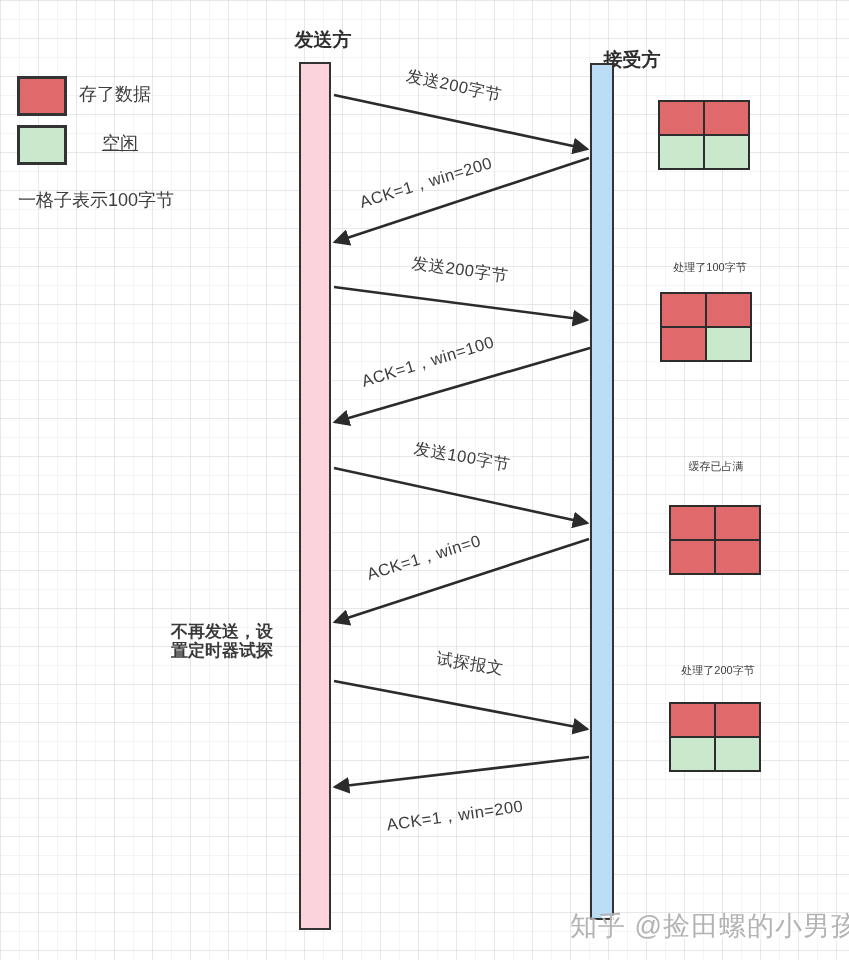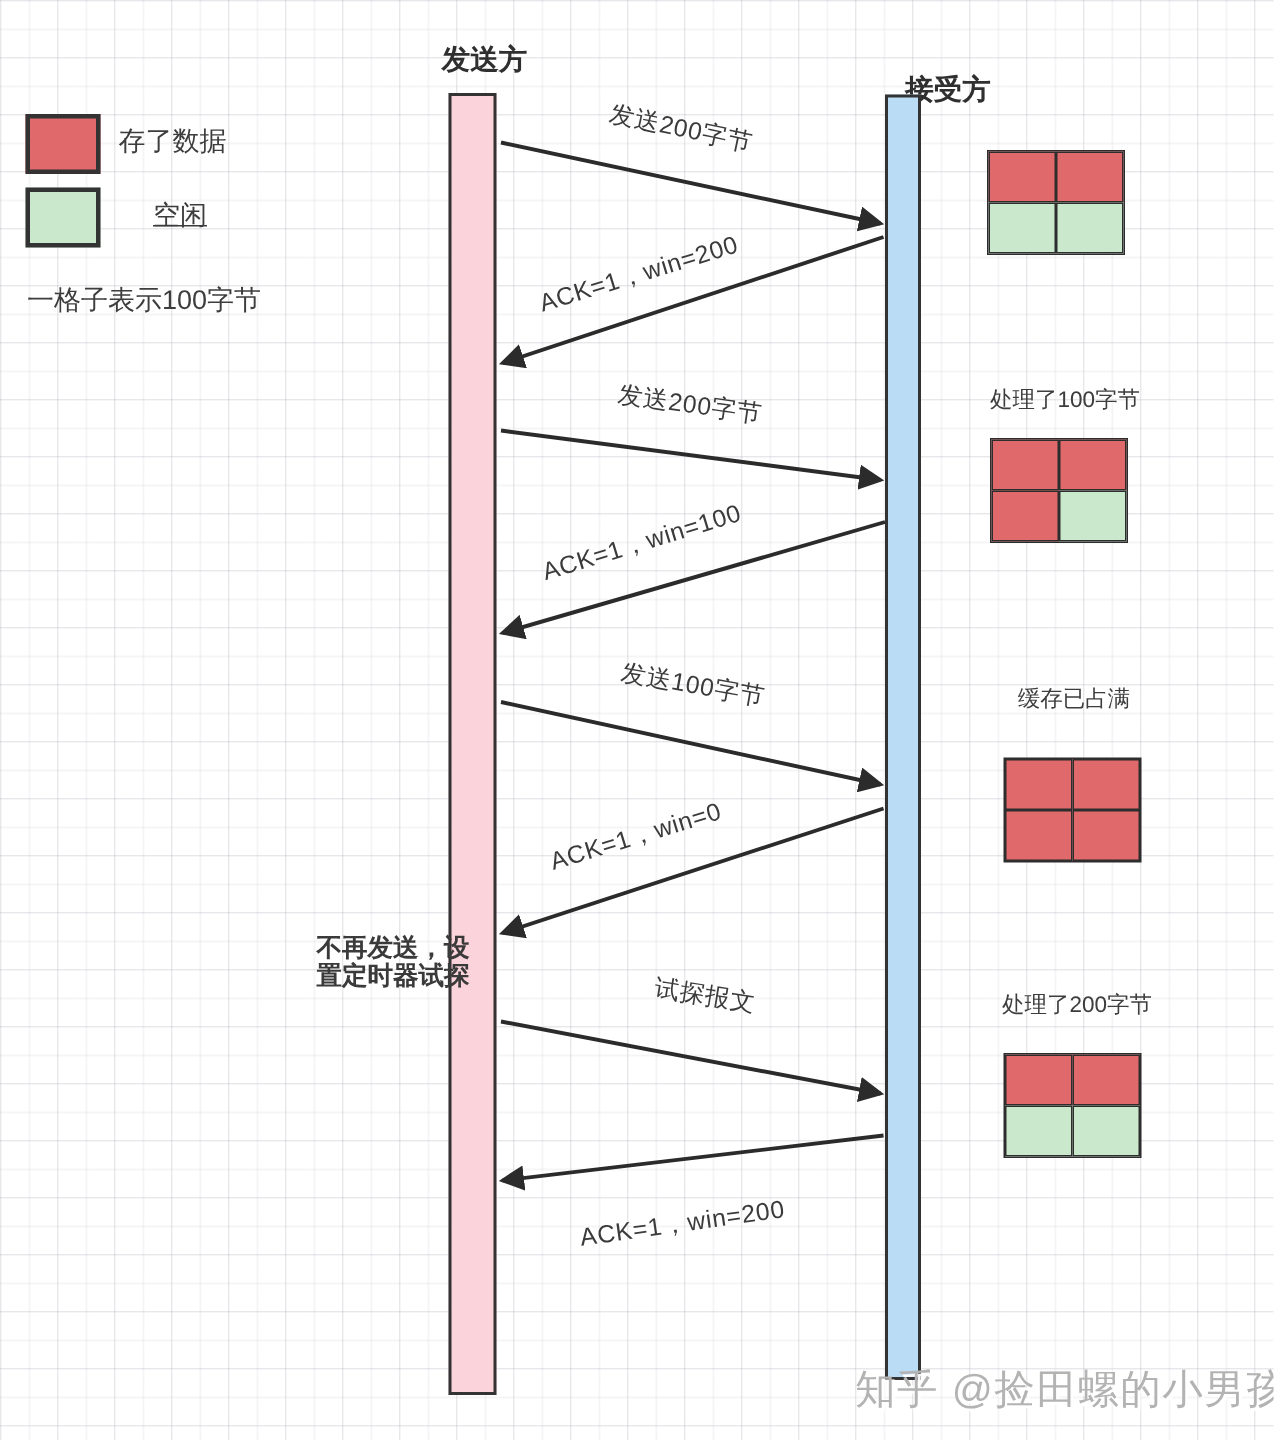--- a/index.html
+++ b/index.html
@@ -40,21 +40,21 @@
   }
   .side-note{
     position:absolute;
     transform:translate(-50%,-50%);
     font-size:17px;font-weight:bold;color:#3a3a3a;
     text-align:center;white-space:pre-line;line-height:19px;
   }
   .buffer-label{
     position:absolute;
     transform:translate(-50%,-50%);
-    font-size:15px;color:#3d3d3d;white-space:nowrap;
+    font-size:11px;color:#3d3d3d;white-space:nowrap;
   }
   .buffer-grid{
     position:absolute;
     display:grid;
     grid-template-columns:45px 45px;
     grid-template-rows:34px 34px;
     border:1.5px solid #2d2d2d;
   }
   .buffer-grid .cell{border:1.3px solid #2d2d2d;}
   .cell.stored{background:var(--stored,#e0696b);}
@@ -111,21 +111,21 @@
 
   <div id="overlay" class="abs" style="left:0;top:0;width:849px;height:960px;">
       <div class="msg-label" style="left: 454px; top: 86px; transform: translate(-50%, -50%) rotate(12deg);">发送200字节</div>
       <div class="msg-label" style="left: 426px; top: 183px; transform: translate(-50%, -50%) rotate(-17deg);">ACK=1，win=200</div>
       <div class="msg-label" style="left: 460px; top: 270px; transform: translate(-50%, -50%) rotate(8deg);">发送200字节</div>
       <div class="msg-label" style="left: 428px; top: 362px; transform: translate(-50%, -50%) rotate(-17deg);">ACK=1，win=100</div>
       <div class="msg-label" style="left: 462px; top: 457px; transform: translate(-50%, -50%) rotate(10deg);">发送100字节</div>
       <div class="msg-label" style="left: 424px; top: 558px; transform: translate(-50%, -50%) rotate(-17deg);">ACK=1，win=0</div>
       <div class="msg-label" style="left: 470px; top: 664px; transform: translate(-50%, -50%) rotate(9deg);">试探报文</div>
       <div class="msg-label" style="left: 455px; top: 816px; transform: translate(-50%, -50%) rotate(-8deg);">ACK=1，win=200</div>
-      <div class="side-note" style="left: 222px; top: 641px; margin-left: 40px;">不再发送，设
+      <div class="side-note" style="left: 222px; top: 641px;">不再发送，设
 置定时器试探</div>
       <div class="buffer-grid" style="left: 658px; top: 100px;">
         <div class="cell stored"></div>
         <div class="cell stored"></div>
         <div class="cell free"></div>
         <div class="cell free"></div>
       </div>
       <div class="buffer-label" style="left: 710px; top: 267px;">处理了100字节</div>
       <div class="buffer-grid" style="left: 660px; top: 292px;">
         <div class="cell stored"></div>

